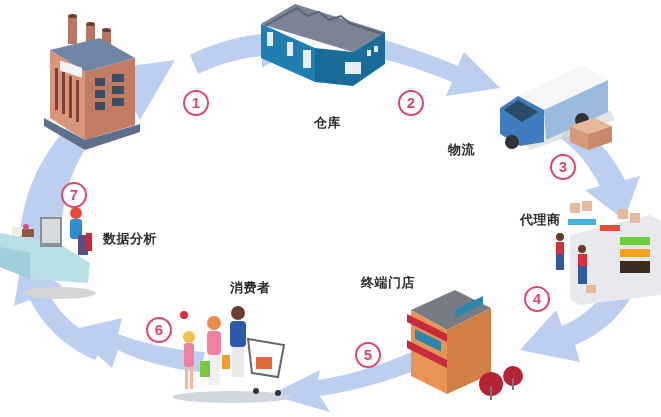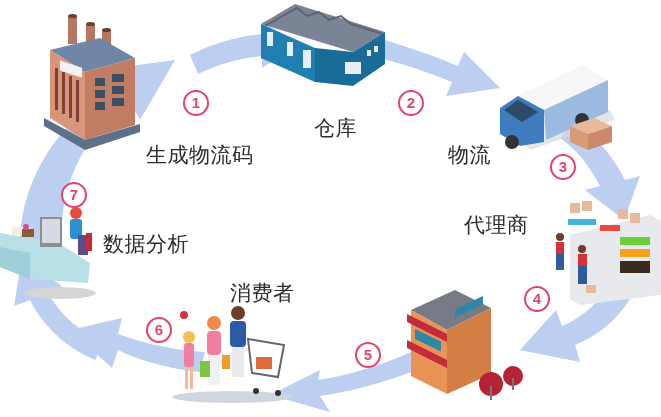--- a/index.html
+++ b/index.html
@@ -1,20 +1,20 @@
 <!DOCTYPE html>
 <html><head>
 <meta charset="utf-8">
 <style>
   html, body { margin:0; padding:0; background:#ffffff; }
   body { width:661px; height:417px; position:relative; overflow:hidden;
          font-family:"DejaVu Sans", "Liberation Sans", sans-serif; }
   .stage { position:absolute; left:0; top:0; width:661px; height:417px; }
   svg.arrows { position:absolute; left:0; top:0; }
-  .label { position:absolute; font-size:21px; font-weight:normal; color:#2b2b2b; white-space:nowrap; letter-spacing:0.5px; }
+  .label { position:absolute; font-size:13px; font-weight:bold; color:#2b2b2b; white-space:nowrap; letter-spacing:0.5px; }
   .num { position:absolute; width:22px; height:22px; border:2.5px solid #e0456a; border-radius:50%;
          color:#e0456a; font-weight:bold; font-size:15px; line-height:22px; text-align:center; background:#fff;
          font-family:"Liberation Sans", sans-serif; }
   .illus { position:absolute; }
 </style>
 </head>
 <body>
 
 <div class="stage">
 
@@ -185,20 +185,20 @@
   </div>
 
   <div class="num" style="left:183px; top:90px;">1</div>
   <div class="num" style="left:398px; top:90px;">2</div>
   <div class="num" style="left:550px; top:154px;">3</div>
   <div class="num" style="left:524px; top:286px;">4</div>
   <div class="num" style="left:355px; top:342px;">5</div>
   <div class="num" style="left:146px; top:317px;">6</div>
   <div class="num" style="left:61px; top:182px;">7</div>
 
-  <div class="label" style="left:146px; top:141px;">生成物流码</div>
   <div class="label" style="left:314px; top:114px;">仓库</div>
   <div class="label" style="left:448px; top:141px;">物流</div>
-  <div class="label" style="left:464px; top:211px;">代理商</div>
+  <div class="label" style="left:520px; top:211px;">代理商</div>
+  <div class="label" style="left:361px; top:274px;">终端门店</div>
   <div class="label" style="left:230px; top:279px;">消费者</div>
   <div class="label" style="left:103px; top:230px;">数据分析</div>
 
 </div>
 
 </body></html>

